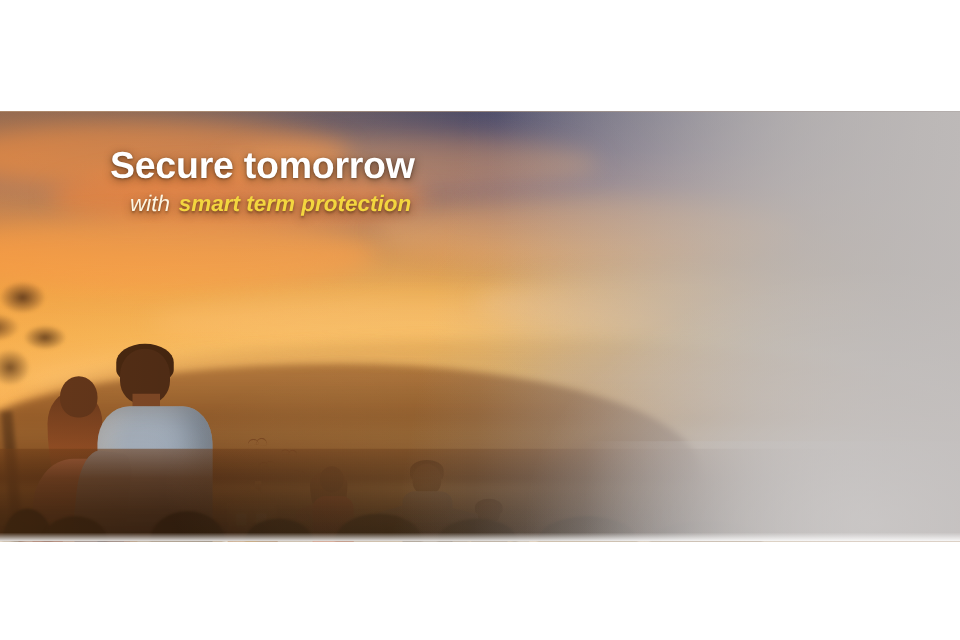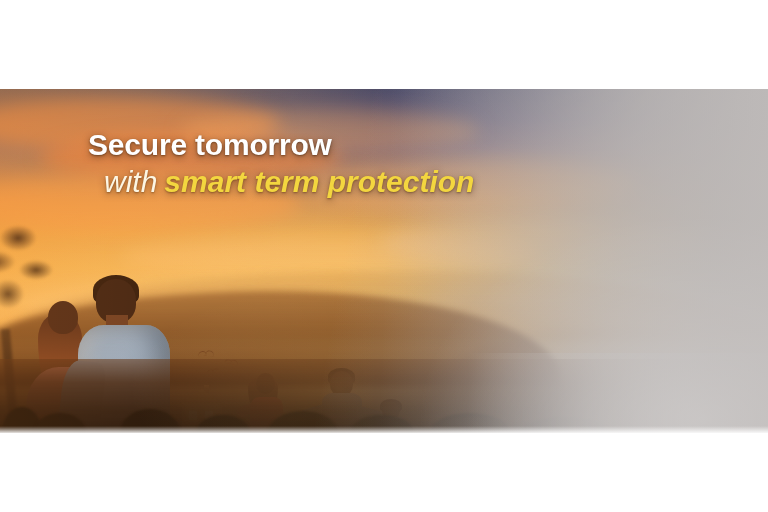--- a/index.html
+++ b/index.html
@@ -349,37 +349,37 @@
       rgba(255,178,90,0.07) 30%,
       rgba(255,215,170,0.00) 50%,
       rgba(188,184,183,0.30) 72%,
       rgba(190,186,185,0.62) 92%,
       rgba(192,188,187,0.72) 100%);
     pointer-events:none;
   }
 
   
   .copy {
-    position:absolute; left:0; top:12px; width:768px; height:344px;
+    position:absolute; left:0; top:0; width:768px; height:344px;
     pointer-events:none;
   }
 
   .headline {
     position:absolute; left:88px; top:27px;
     font-size:30px; font-weight:bold;
     color:#ffffff;
     letter-spacing:-0.2px;
     text-shadow:0 2px 7px rgba(40,24,10,0.55), 0 1px 2px rgba(40,24,10,0.45);
     white-space:nowrap;
     pointer-events:auto;
   }
 
   .subhead {
     position:absolute; left:104px; top:64px;
-    font-size:30px; font-style:italic; font-weight:bold;
+    font-size:18px; font-style:italic; font-weight:bold;
     white-space:nowrap;
     text-shadow:0 2px 7px rgba(60,32,10,0.50), 0 1px 2px rgba(60,32,10,0.40);
     pointer-events:auto;
   }
   .subhead .with {
     font-weight:normal;
     color:#fdf6e3;
     margin-right:7px;
   }
   .subhead .accent { color:#f3d63f; }

